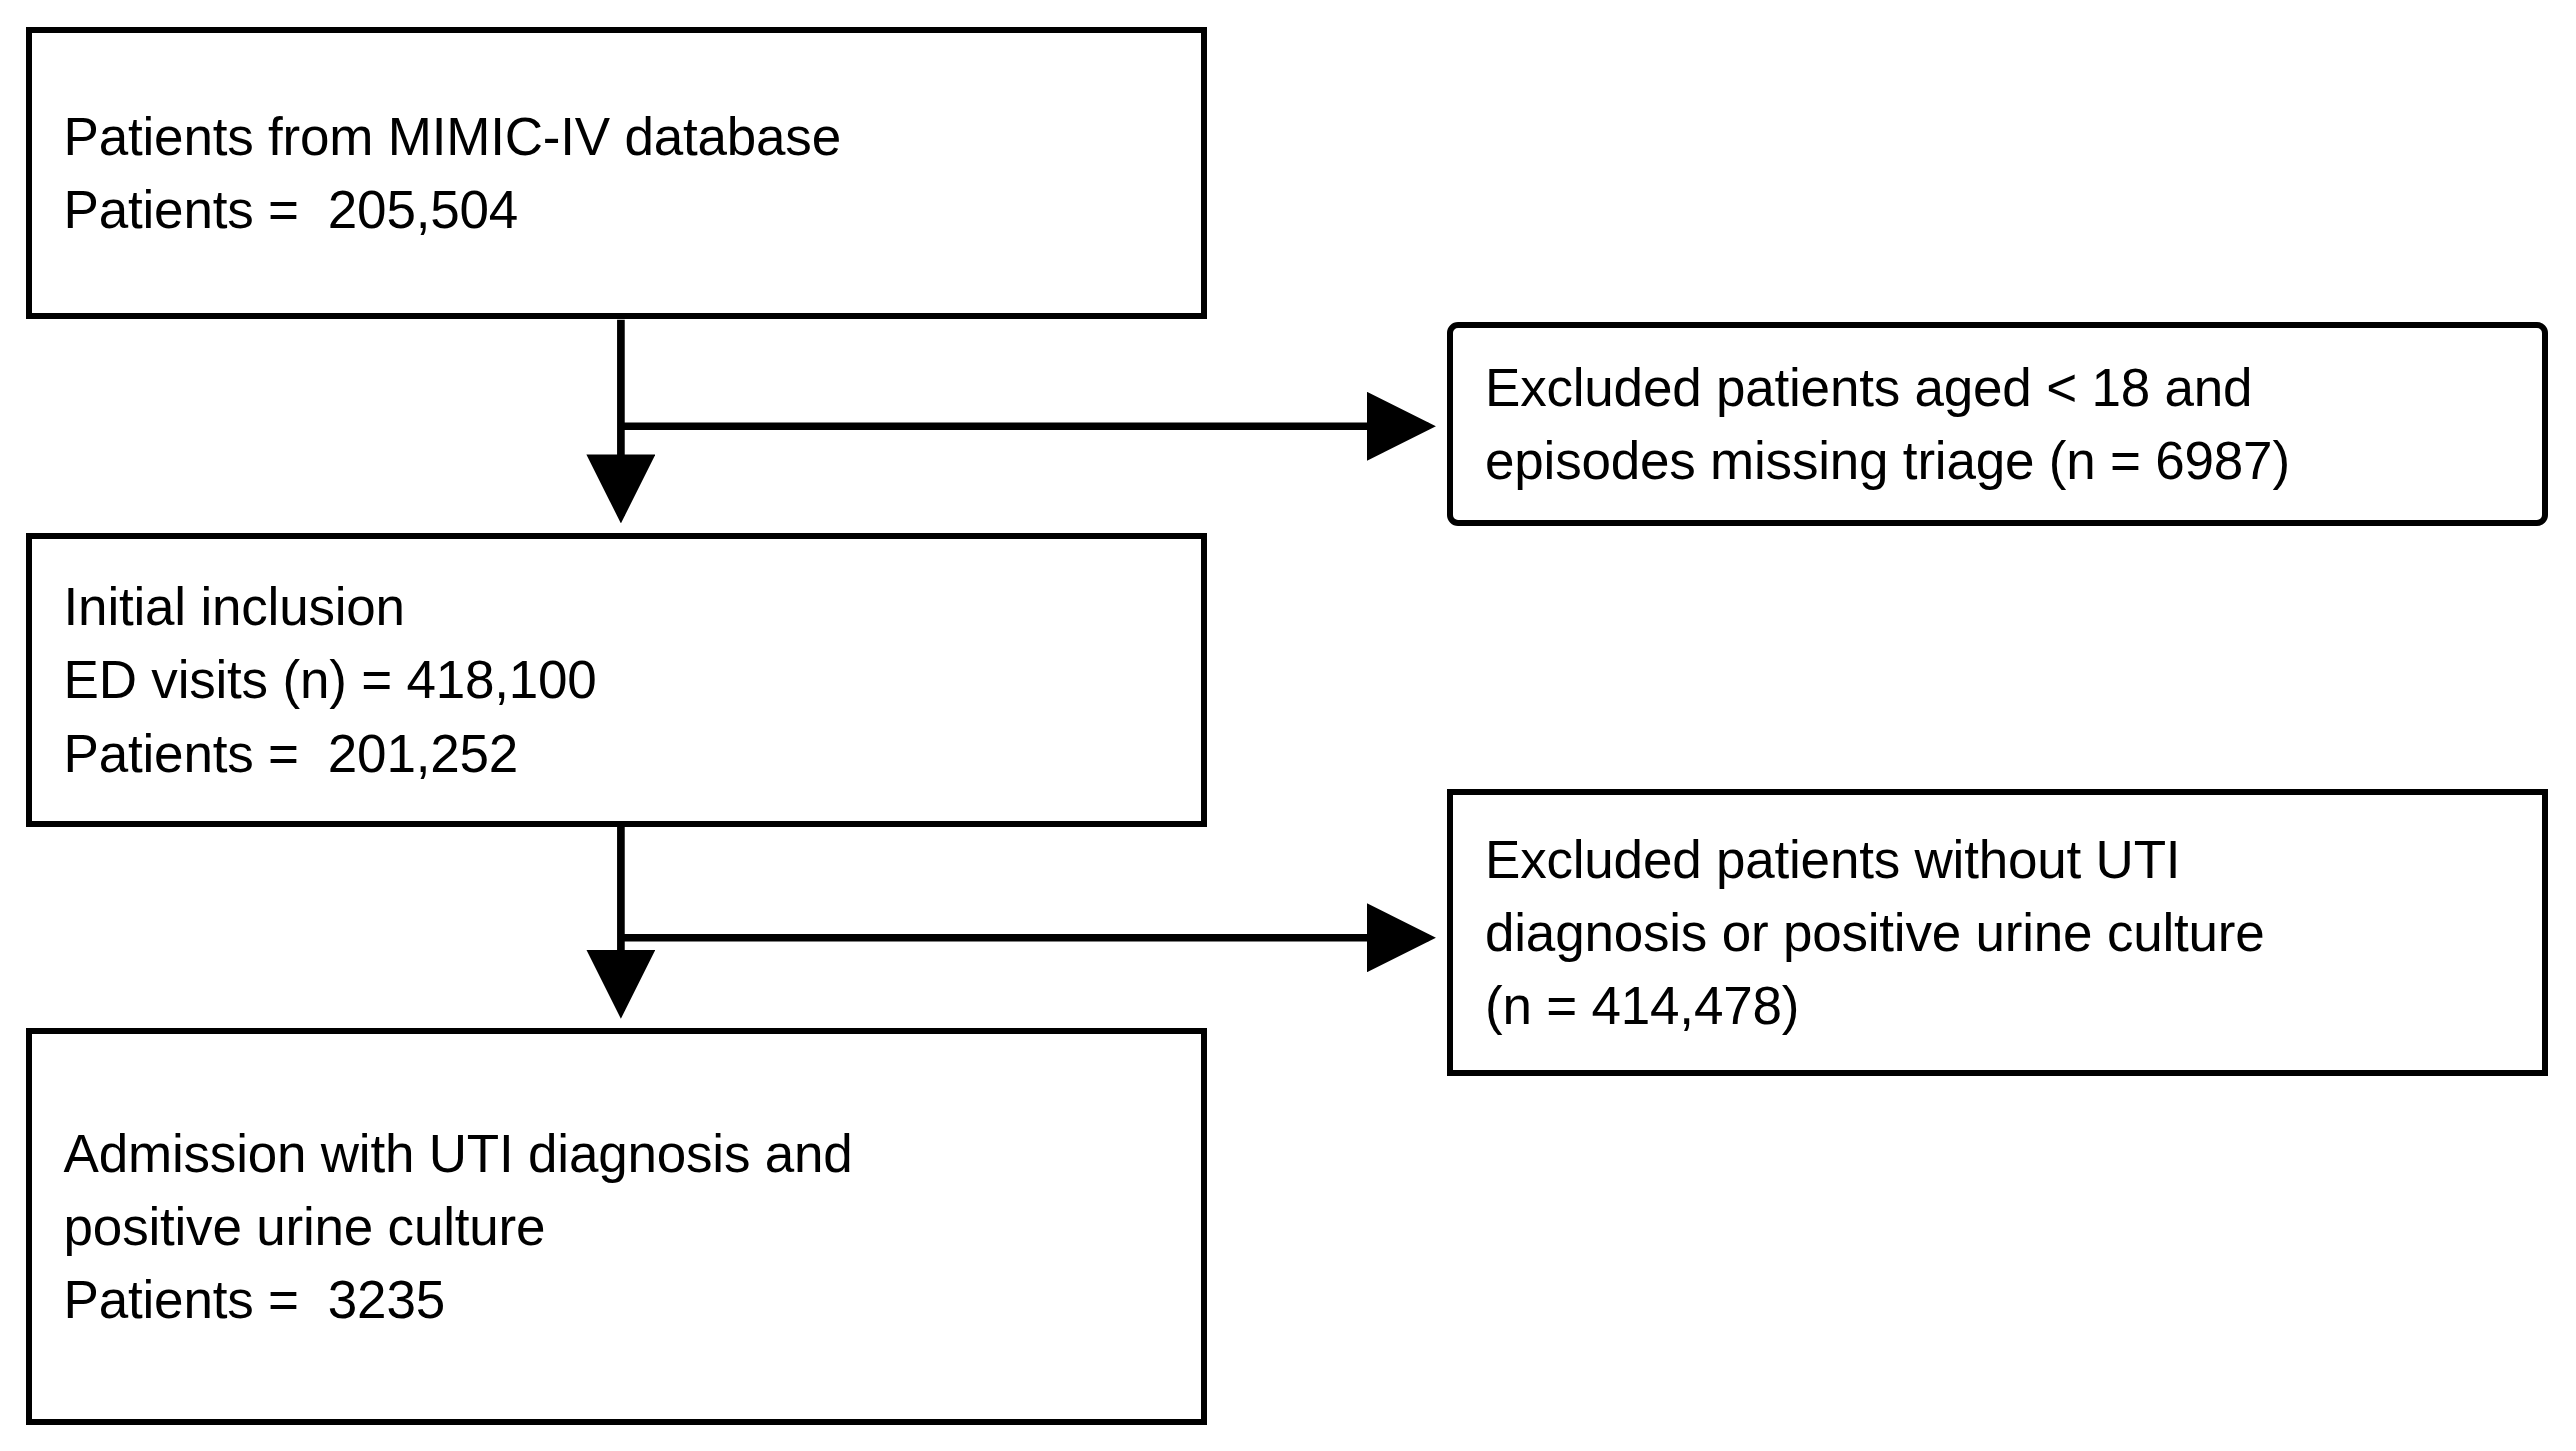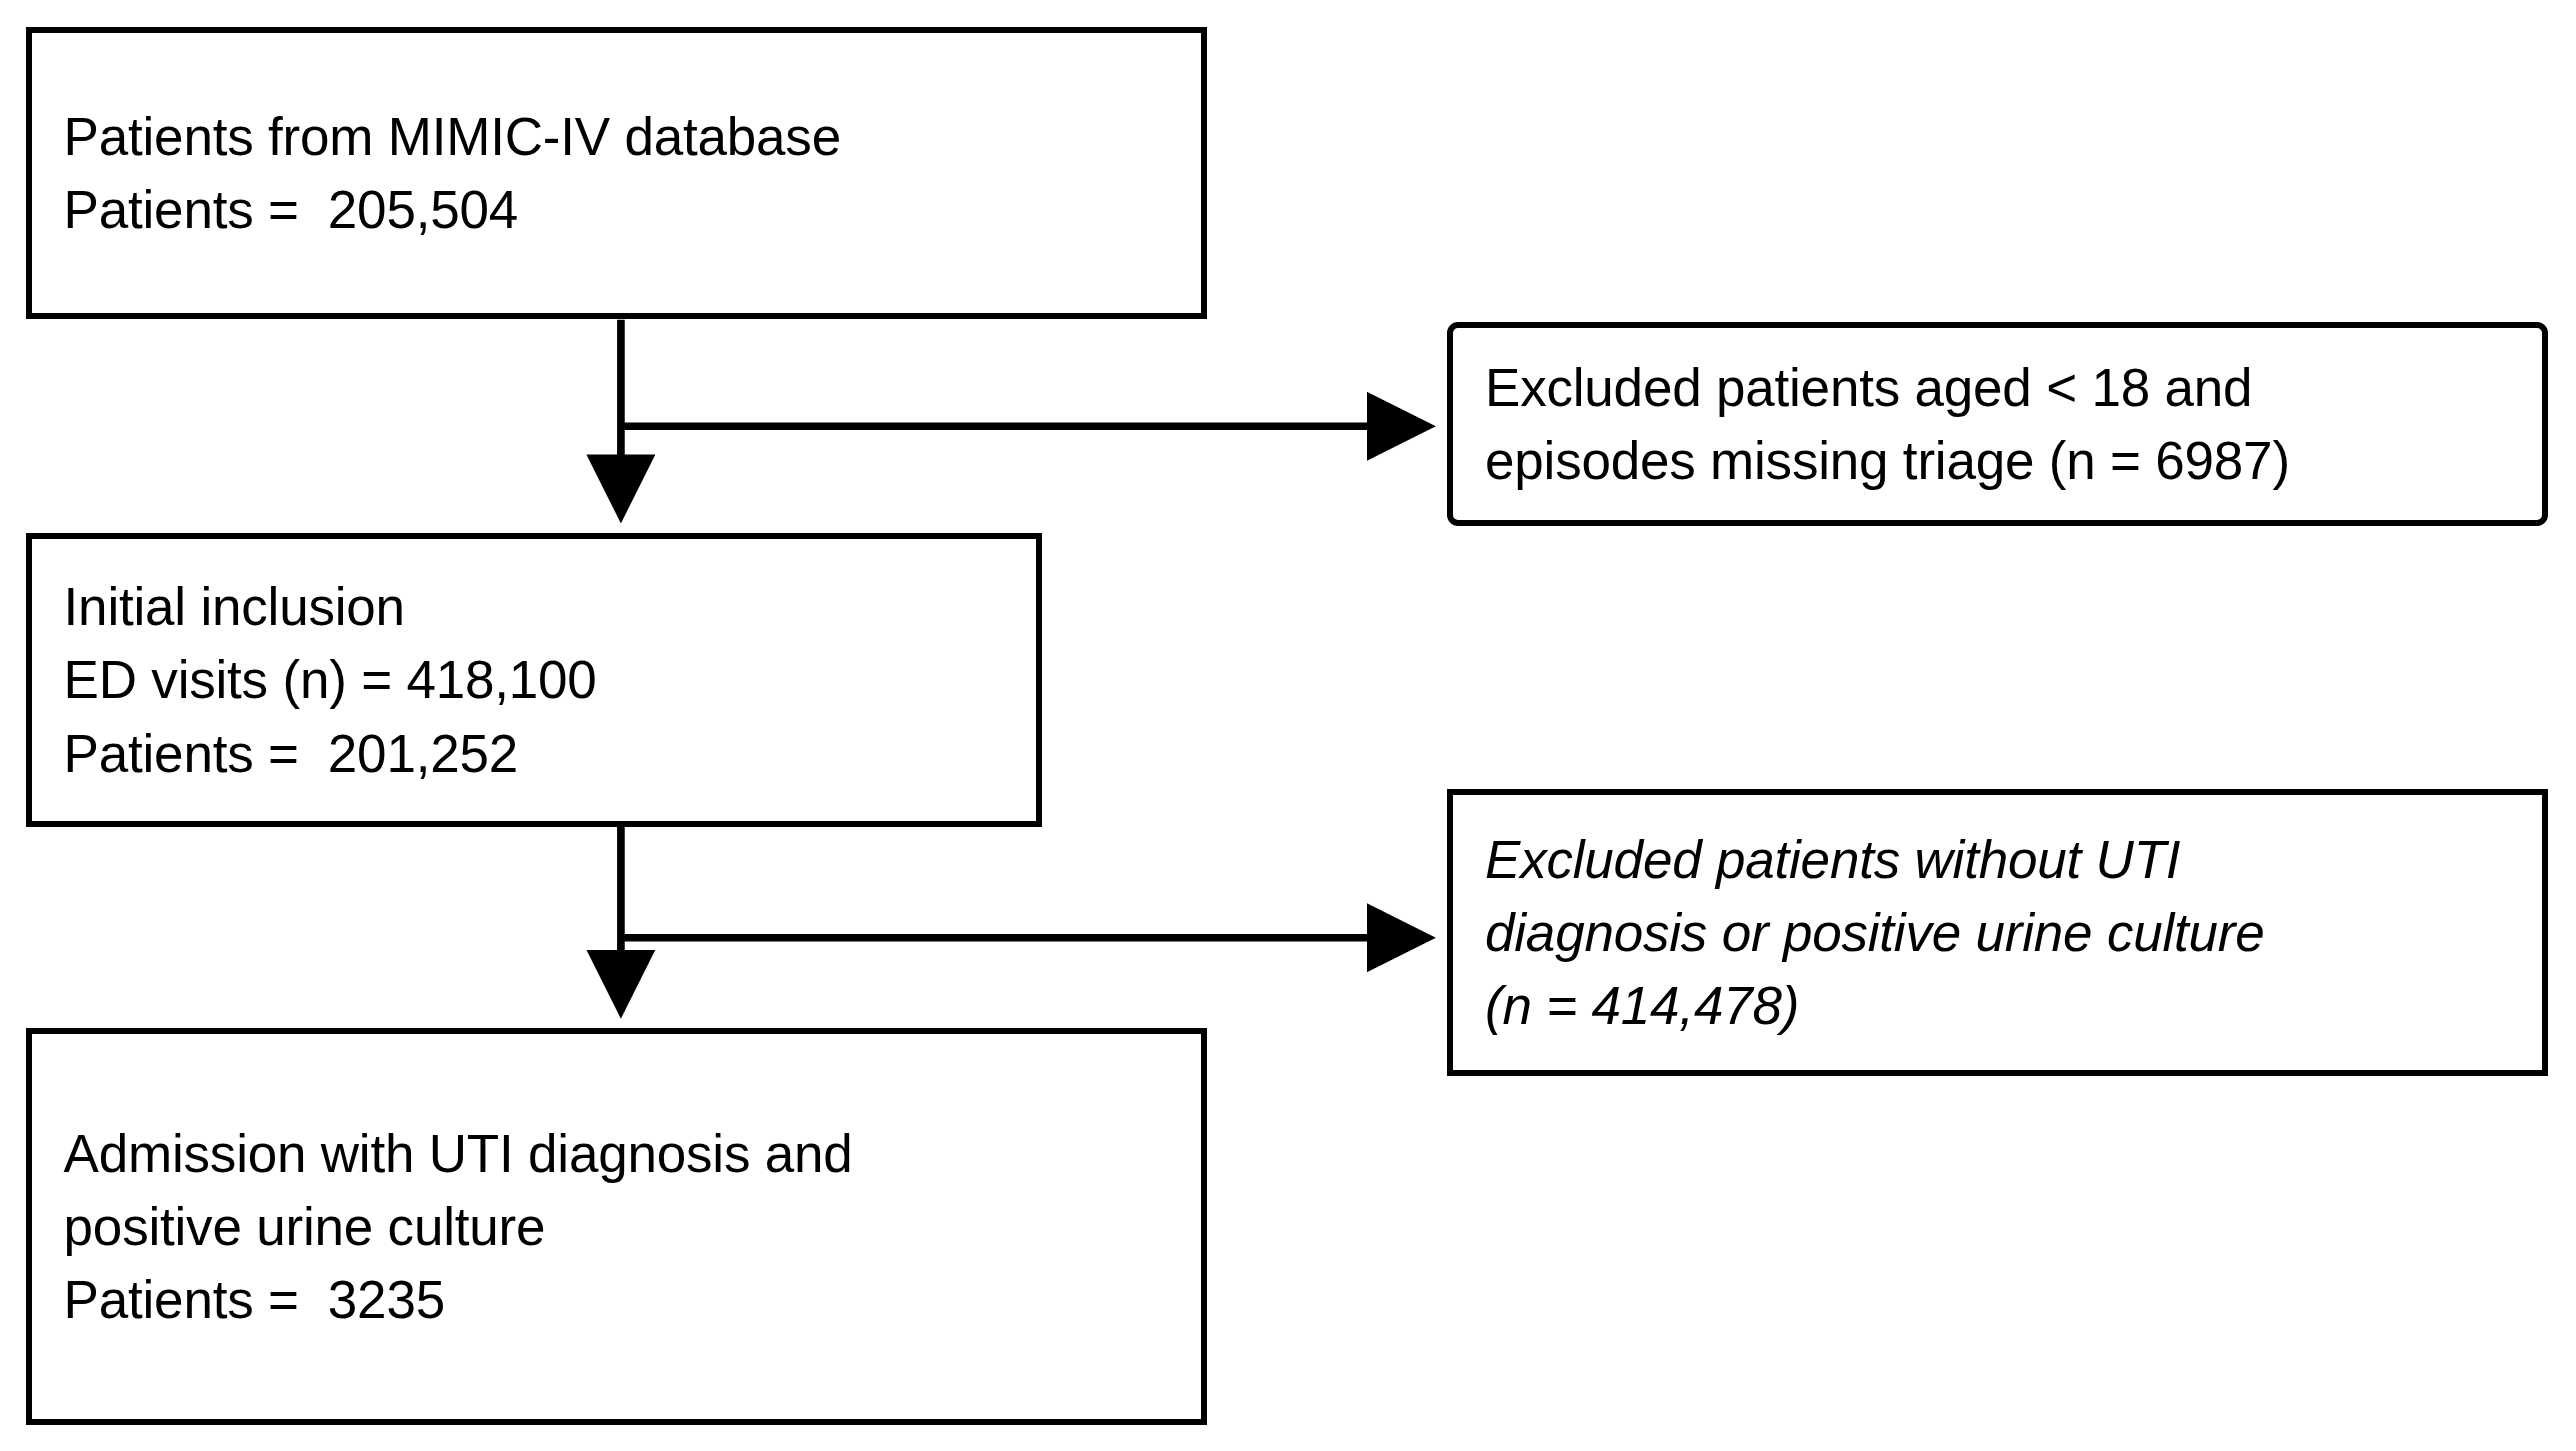--- a/index.html
+++ b/index.html
@@ -30,25 +30,25 @@
   }
   .flow-box .box-line {
     font-size: 53px;
     line-height: 1.38;
     white-space: pre;
     padding-left: 32px;
     letter-spacing: -0.2px;
   }
   
   #box-source   { left: 25.6px;  top: 27px;   width: 1181px; height: 292px; }
-  #box-initial  { left: 25.6px;  top: 533px;  width: 1016px; height: 294px; }
+  #box-initial  { left: 25.6px;  top: 533px;  width: 1181px; height: 294px; }
   #box-final    { left: 25.6px;  top: 1028px; width: 1181px; height: 397px; }
   
   #box-excl-1   { left: 1447px; top: 322px; width: 1101px; height: 204px; border-radius: 11px; }
-  #box-excl-2   { left: 1447px; top: 789px; width: 1101px; height: 287px; font-style: italic; }
+  #box-excl-2   { left: 1447px; top: 789px; width: 1101px; height: 287px; }
 
   
   #connectors {
     position: absolute;
     left: 0;
     top: 0;
     width: 2576px;
     height: 1451px;
     pointer-events: none;
   }

